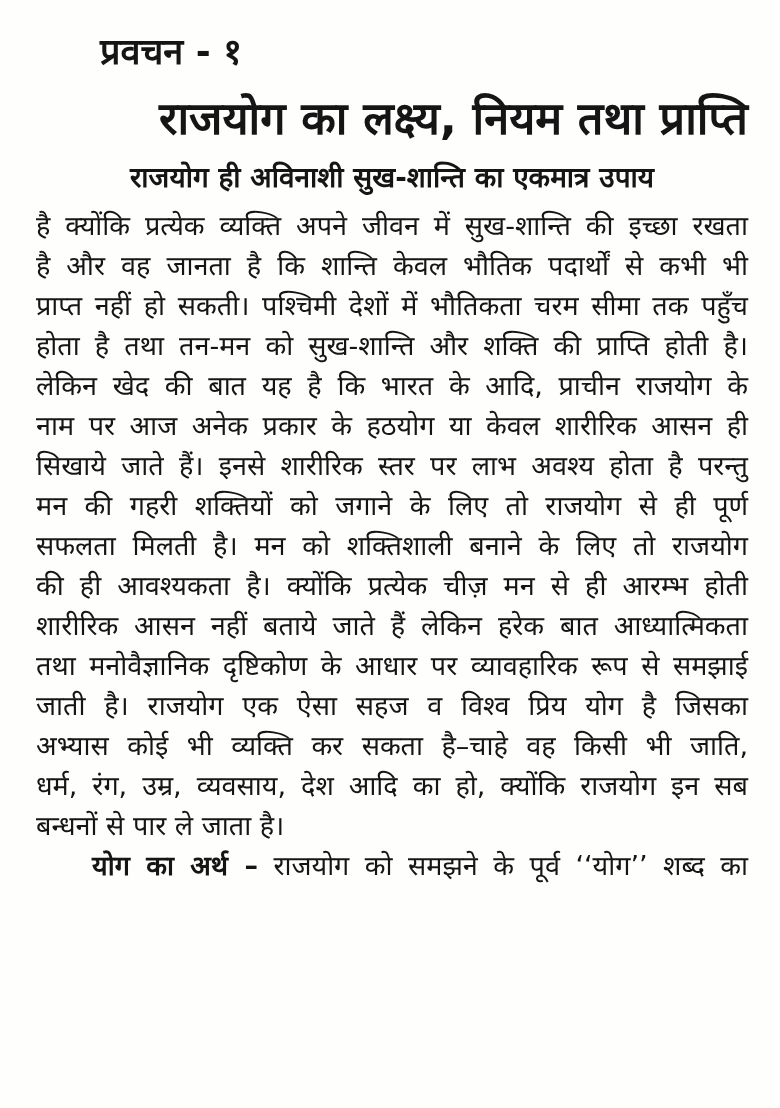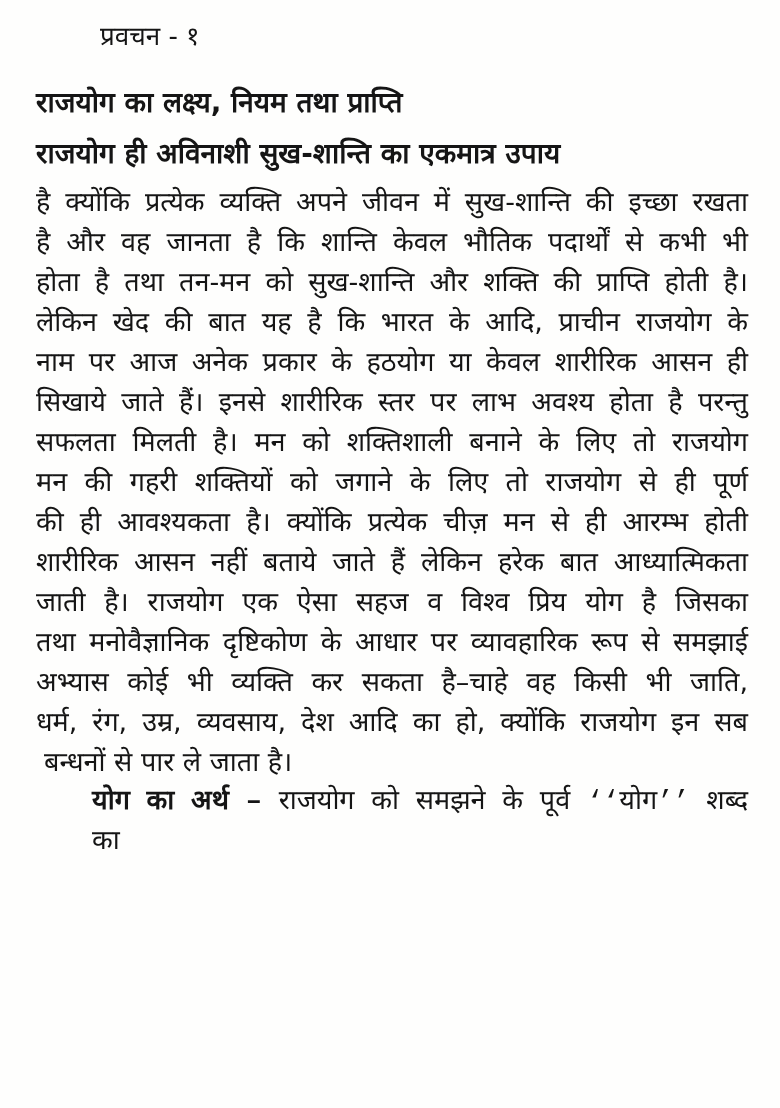--- a/index.html
+++ b/index.html
@@ -9,81 +9,82 @@
     height: 1108px;
     margin: 0 auto;
     background: #fefefd;
     color: #151515;
     font-family: "DejaVu Sans", "Liberation Sans", sans-serif;
     box-sizing: border-box;
     padding: 8px 32px 0 36px;
     overflow: hidden;
   }
   .chapter-header {
-    font-weight: 400;
-    font-size: 26px;
-    margin: 8px 0 0 64px;
+    font-weight: 700;
+    font-size: 36px;
+    margin: 24px 0 0 64px;
     line-height: 40px;
   }
   .page-title {
     font-weight: 700;
-    font-size: 28px;
-    text-align: left;
-    margin: 24px 0 8px 0;
+    font-size: 45px;
+    text-align: right;
+    margin: 24px 0 16px 0;
     line-height: 46px;
   }
   .page-subtitle {
     font-weight: 700;
     font-size: 28px;
-    text-align: left;
+    text-align: center;
     margin: 8px 0 8px 0;
     line-height: 40px;
   }
   .bodytext { font-size: 27px; }
   .line {
     line-height: 40px;
     text-align: justify;
     text-align-last: justify;
   }
-  .line.flush { text-align-last: left; margin-left: 8px; }
+  .line.flush { text-align-last: left; }
   .dropcap {
     font-size: 54px;
     font-weight: 700;
     line-height: 0;
     letter-spacing: 1px;
   }
-  .indent { padding-left: 56px; font-family: Liberation Mono, monospace; }
+  .indent { padding-left: 56px; }
   .lead-bold { font-weight: 700; }
 </style>
 </head>
 <body>
 
 <div class="page">
 
   <div class="chapter-header">प्रवचन - १</div>
 
   <div class="page-title">राजयोग का लक्ष्य, नियम तथा प्राप्ति</div>
 
   <div class="page-subtitle">राजयोग ही अविनाशी सुख-शान्ति का एकमात्र उपाय</div>
 
   <div class="bodytext">
 
     <div>
       <div class="line">है क्योंकि प्रत्येक व्यक्ति अपने जीवन में सुख-शान्ति की इच्छा रखता</div>
       <div class="line">है और वह जानता है कि शान्ति केवल भौतिक पदार्थों से कभी भी</div>
+      <div class="line">प्राप्त नहीं हो सकती। पश्चिमी देशों में भौतिकता चरम सीमा तक पहुँच</div>
       <div class="line">होता है तथा तन-मन को सुख-शान्ति और शक्ति की प्राप्ति होती है।</div>
       <div class="line">लेकिन खेद की बात यह है कि भारत के आदि, प्राचीन राजयोग के</div>
       <div class="line">नाम पर आज अनेक प्रकार के हठयोग या केवल शारीरिक आसन ही</div>
       <div class="line">सिखाये जाते हैं। इनसे शारीरिक स्तर पर लाभ अवश्य होता है परन्तु</div>
+      <div class="line">मन की गहरी शक्तियों को जगाने के लिए तो राजयोग से ही पूर्ण</div>
       <div class="line">सफलता मिलती है। मन को शक्तिशाली बनाने के लिए तो राजयोग</div>
-      <div class="line">मन की गहरी शक्तियों को जगाने के लिए तो राजयोग से ही पूर्ण</div>
       <div class="line">की ही आवश्यकता है। क्योंकि प्रत्येक चीज़ मन से ही आरम्भ होती</div>
       <div class="line">शारीरिक आसन नहीं बताये जाते हैं लेकिन हरेक बात आध्यात्मिकता</div>
+      <div class="line">तथा मनोवैज्ञानिक दृष्टिकोण के आधार पर व्यावहारिक रूप से समझाई</div>
       <div class="line">जाती है। राजयोग एक ऐसा सहज व विश्व प्रिय योग है जिसका</div>
-      <div class="line">तथा मनोवैज्ञानिक दृष्टिकोण के आधार पर व्यावहारिक रूप से समझाई</div>
       <div class="line">अभ्यास कोई भी व्यक्ति कर सकता है–चाहे वह किसी भी जाति,</div>
       <div class="line">धर्म, रंग, उम्र, व्यवसाय, देश आदि का हो, क्योंकि राजयोग इन सब</div>
       <div class="line flush">बन्धनों से पार ले जाता है।</div>
     </div>
 
     <div>
       <div class="line indent"><span class="lead-bold">योग का अर्थ –</span><span> राजयोग को समझने के पूर्व ‘‘योग’’ शब्द का</span></div>
     </div>
 
   </div>

